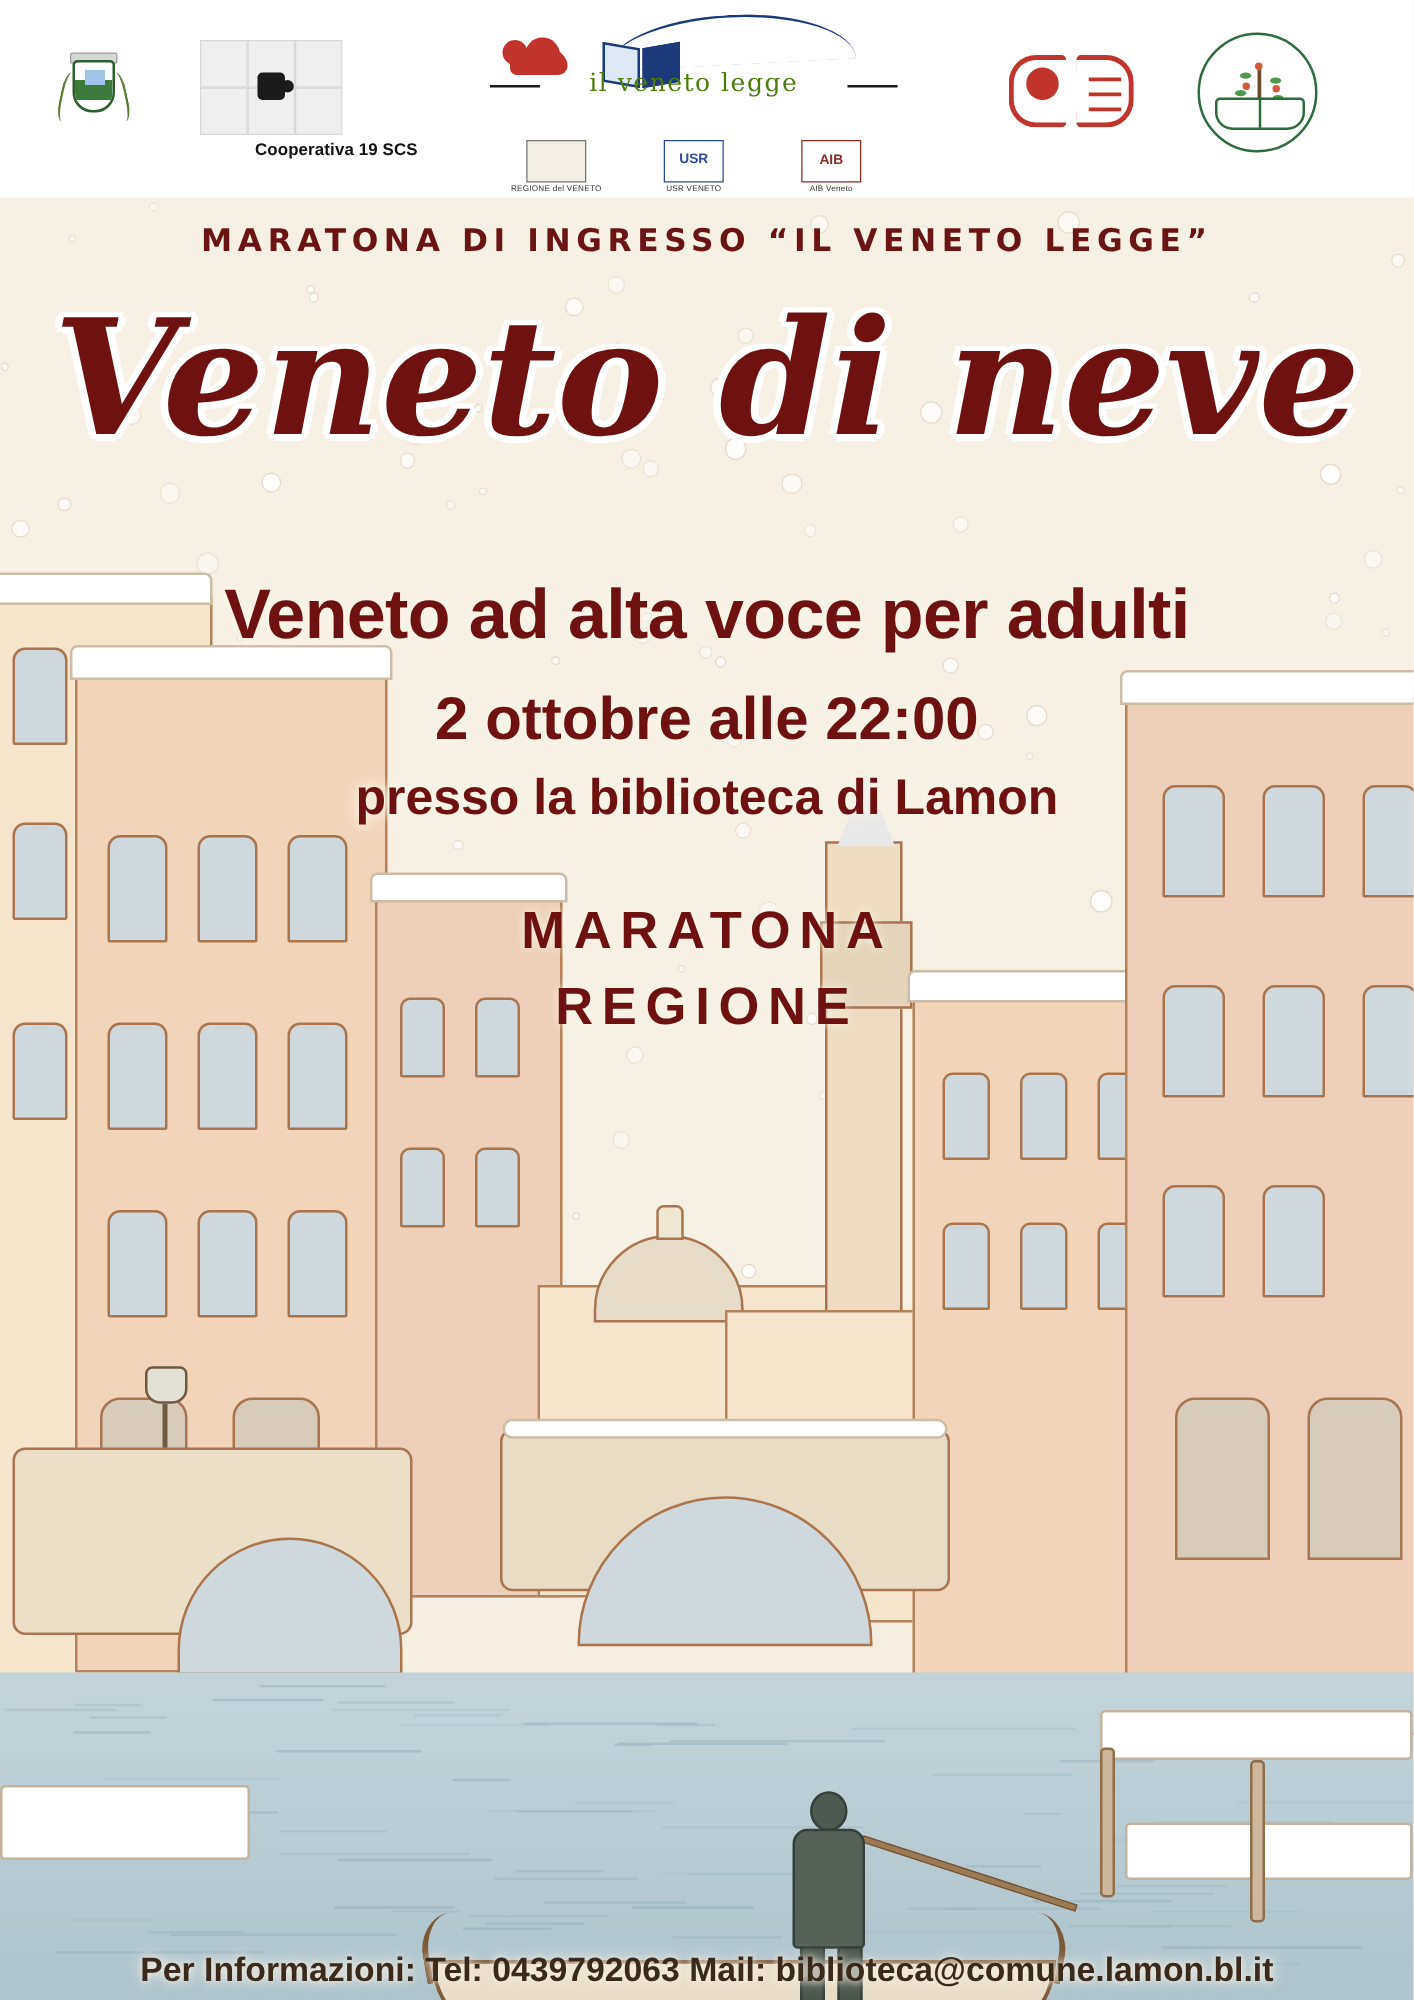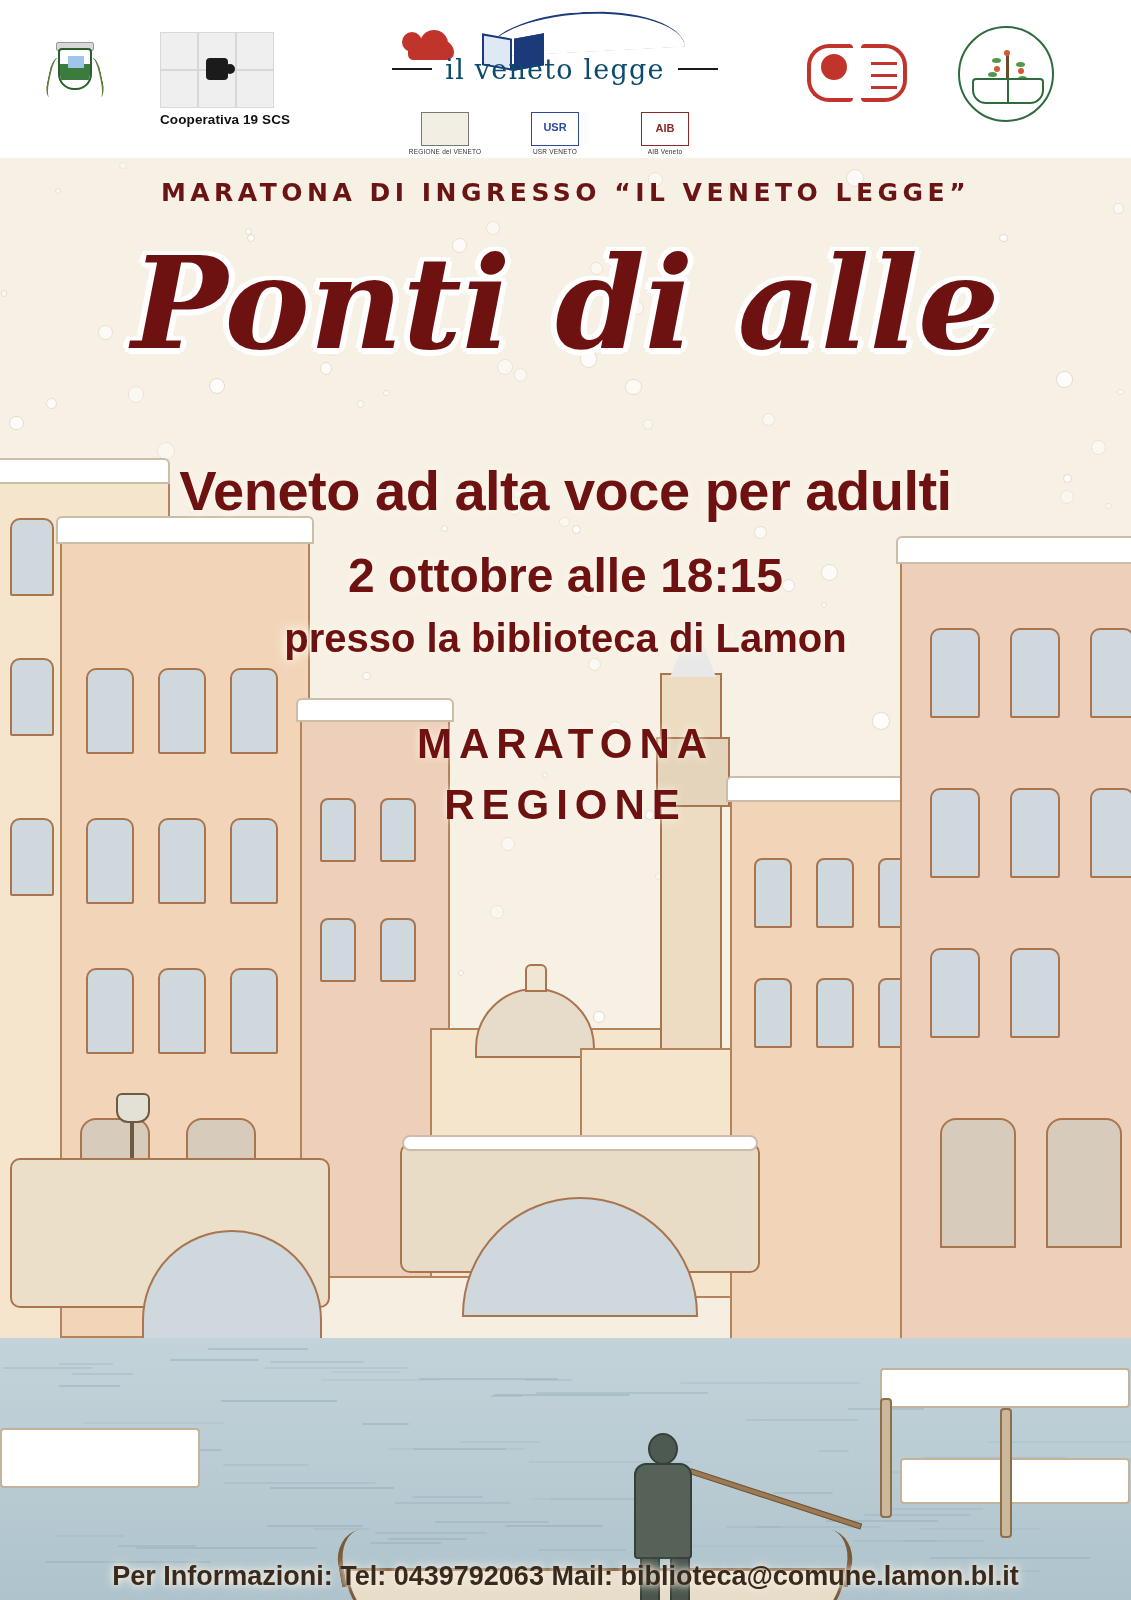--- a/index.html
+++ b/index.html
@@ -95,20 +95,21 @@
     position: absolute; right: -7px; top: 6px;
     width: 10px; height: 10px; border-radius: 50%;
     background: #1b1b1b;
   }
   .coop-label {
     font-size: 13.5px;
     font-weight: bold;
     color: #111;
     margin-top: 4px;
     letter-spacing: .1px;
+    margin-left: 44px;
   }
 
   
   .ivl {
     position: relative;
     width: 330px; height: 108px;
   }
   .ivl .swoosh {
     position: absolute;
     left: 94px; top: 4px;
@@ -125,22 +126,22 @@
     position: absolute; width: 30px; height: 32px;
     background: #dfe9f5; border: 2px solid #1b3a7a;
   }
   .ivl .book .pg.l { left: 0; top: 4px; transform: skewY(10deg); }
   .ivl .book .pg.r { right: 0; top: 4px; transform: skewY(-10deg); background:#1b3a7a; }
   .ivl .wordmark {
     position: absolute; left: 0; top: 46px;
     width: 330px;
     text-align: center;
     font-family: "DejaVu Serif", serif;
-    font-size: 27px;
-    color: #0c4a6e;
+    font-size: 20px;
+    color: #4d7c0f;
     letter-spacing: 1.2px;
   }
   .ivl .rule-l, .ivl .rule-r {
     position: absolute; top: 60px; height: 2px; background: #1b1b1b; width: 40px;
   }
   .ivl .rule-l { left: 2px; }
   .ivl .rule-r { right: 2px; }
   .ivl .lion {
     position: absolute; left: 12px; top: 22px;
     width: 58px; height: 42px;
@@ -895,23 +896,23 @@
     </div>
     <div class="oar"></div>
     <div class="gondolier">
       <div class="head"></div>
       <div class="body"></div>
       <div class="leg" style="left:20px;"></div>
       <div class="leg" style="left:50px;"></div>
     </div>
 
     <div class="kicker">MARATONA DI INGRESSO  “IL VENETO LEGGE”</div>
-    <div class="title">Ponti di alle</div>
+    <div class="title">Veneto di neve</div>
     <div class="subtitle">Veneto ad alta voce per adulti</div>
-    <div class="datetime">2 ottobre alle 18:15</div>
+    <div class="datetime">2 ottobre alle 22:00</div>
     <div class="venue">presso la biblioteca di Lamon</div>
     <div class="free-entry">
       <div>MARATONA</div>
       <div>REGIONE</div>
     </div>
 
     <div class="footer">Per Informazioni: Tel: 0439792063  Mail: biblioteca@comune.lamon.bl.it</div>
   </div>
 
   <div class="logo-bar">

